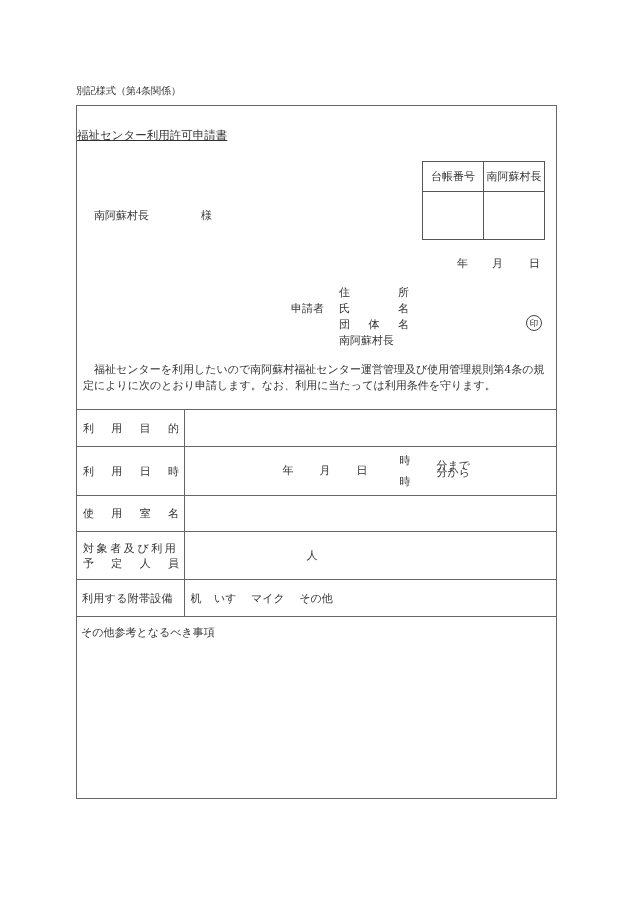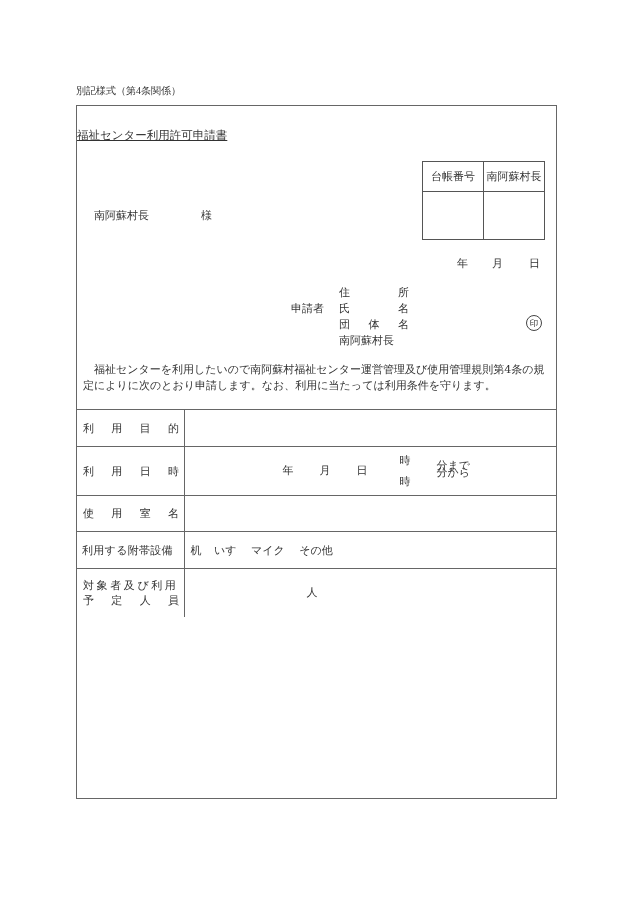--- a/index.html
+++ b/index.html
@@ -195,38 +195,43 @@
       <td class="label">
         <div class="spread">
           <span>使</span>
           <span>用</span>
           <span>室</span>
           <span>名</span>
         </div>
       </td>
       <td></td>
     </tr>
+    <tr style="height:48px;">
+      <td class="label">
+        <div style="letter-spacing:2.6px;line-height:15px;">対象者及び利用</div>
+        <div class="spread2" style="line-height:15px;">
+          <span>予</span>
+          <span>定</span>
+          <span>人</span>
+          <span>員</span>
+        </div>
+      </td>
+      <td>
+        <span style="margin-left:122px;">人</span>
+      </td>
+    </tr>
     <tr style="height:37px;">
       <td class="label" style="padding-left:5px;letter-spacing:0.3px;">利用する附帯設備</td>
       <td>
         <span style="margin-left:6px;">机</span>
         <span style="margin-left:9px;">いす</span>
         <span style="margin-left:11px;">マイク</span>
         <span style="margin-left:11px;">その他</span>
       </td>
     </tr>
-    <tr style="height:48px;">
-      <td class="label">
-        <div style="letter-spacing:2.6px;line-height:15px;">対象者及び利用</div>
-        <div class="spread2" style="line-height:15px;">
-          <span>予</span>
-          <span>定</span>
-          <span>人</span>
-          <span>員</span>
-        </div>
-      </td>
-      <td>
-        <span style="margin-left:122px;">人</span>
+    <tr style="height:183px;">
+      <td colspan="2" style="vertical-align:top;padding:8px 0 0 4px;">
+        <span>その他参考となるべき事項</span>
       </td>
     </tr>
   </tbody>
     </table>
 </div>
 
 </body></html>

